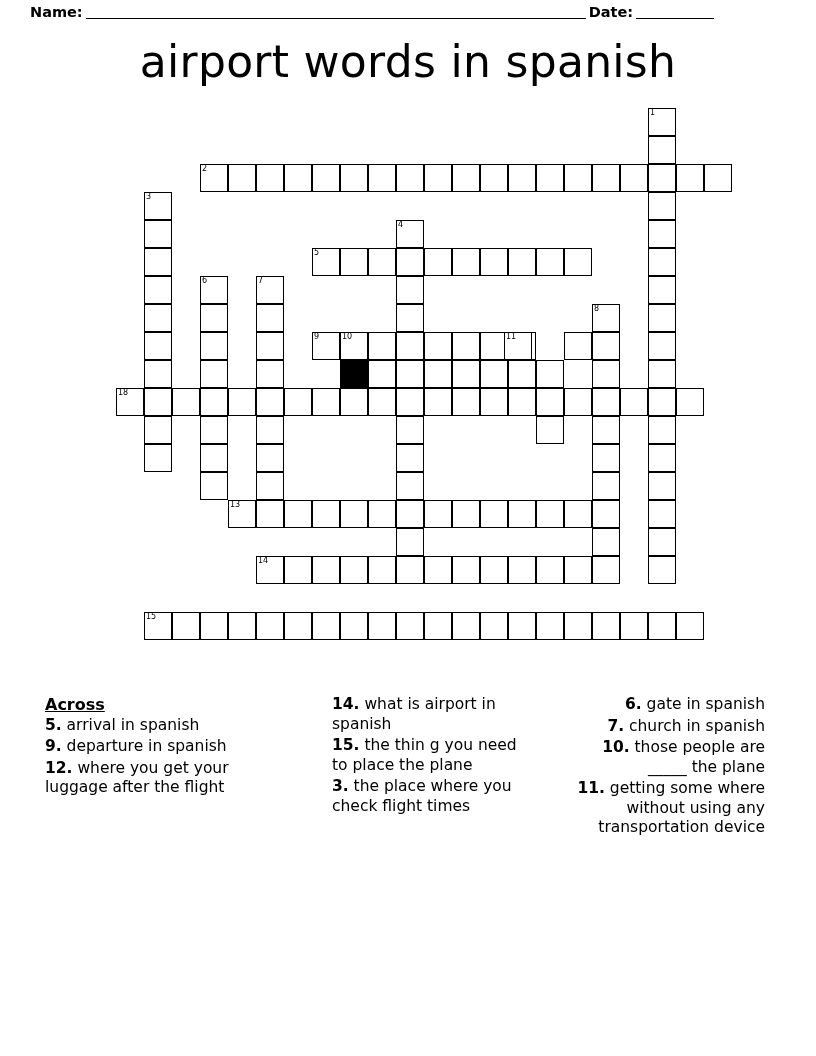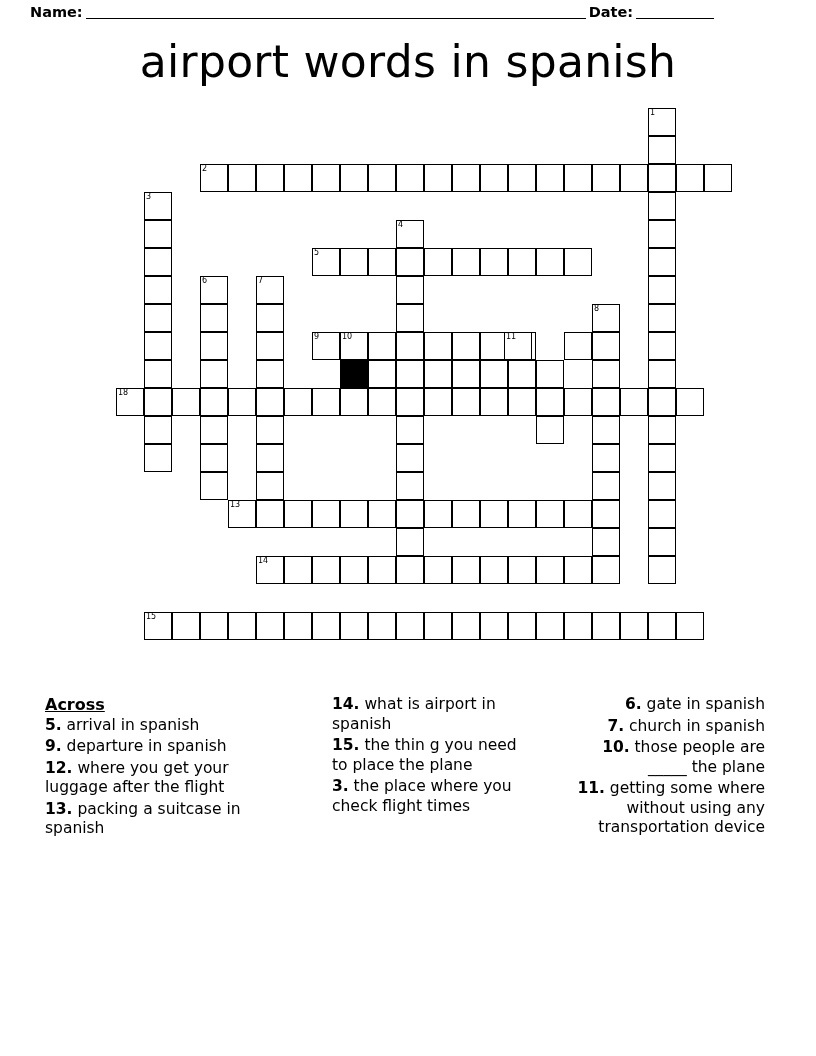--- a/index.html
+++ b/index.html
@@ -329,21 +329,20 @@
       <div class="cell" style="left: 648px; top: 512px; width: 28px; height: 28px;"></div>
       <div class="cell" style="left: 676px; top: 512px; width: 28px; height: 28px;"></div>
     </div>
 
   <div id="clues">
     <div class="clue-col col1">
         <span class="clue-head">Across</span>
         <div class="clue"><b>5.</b><span> arrival in spanish</span></div>
         <div class="clue"><b>9.</b><span> departure in spanish</span></div>
         <div class="clue"><b>12.</b><span> where you get your luggage after the flight</span></div>
-        <div class="clue"><b>13.</b><span> packing a suitcase in spanish</span></div>
       </div>
     <div class="clue-col col2">
         <div class="clue"><b>14.</b><span> what is airport in spanish</span></div>
         <div class="clue"><b>15.</b><span> the thin g you need to place the plane</span></div>
         <div class="clue"><b>3.</b><span> the place where you check flight times</span></div>
       </div>
     <div class="clue-col col3">
         <div class="clue"><b>6.</b><span> gate in spanish</span></div>
         <div class="clue"><b>7.</b><span> church in spanish</span></div>
         <div class="clue"><b>10.</b><span> those people are _____ the plane</span></div>

